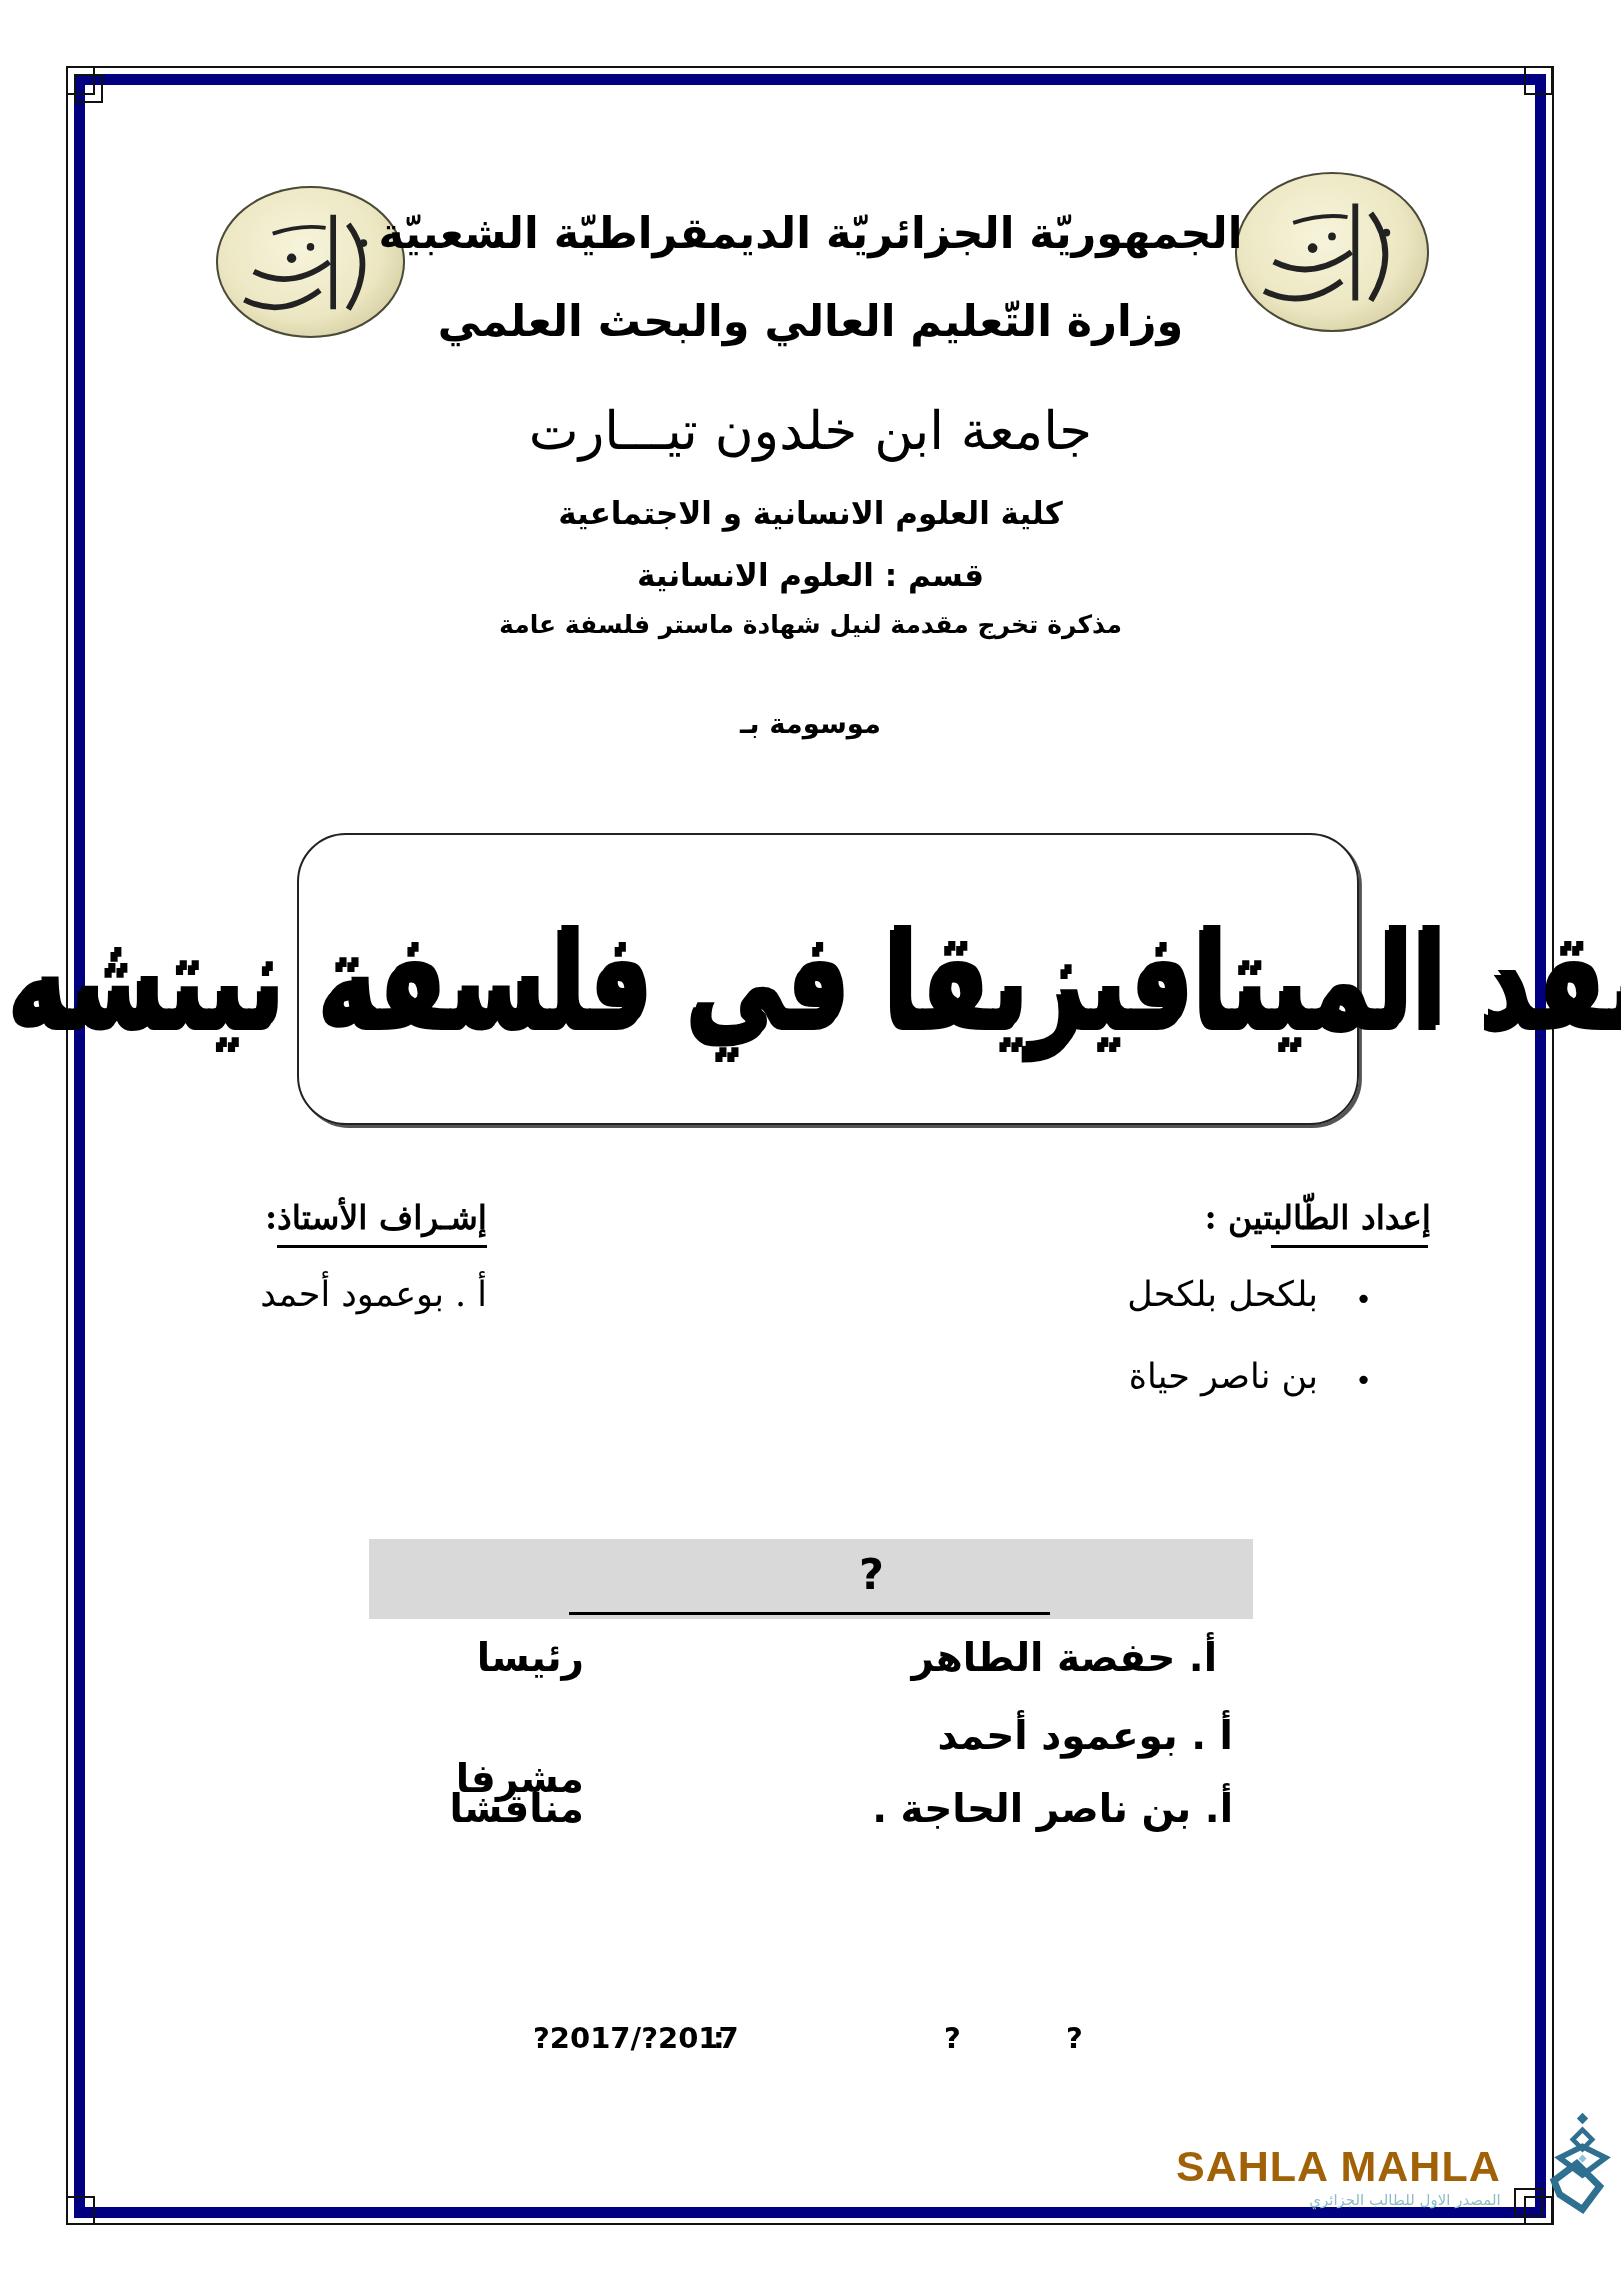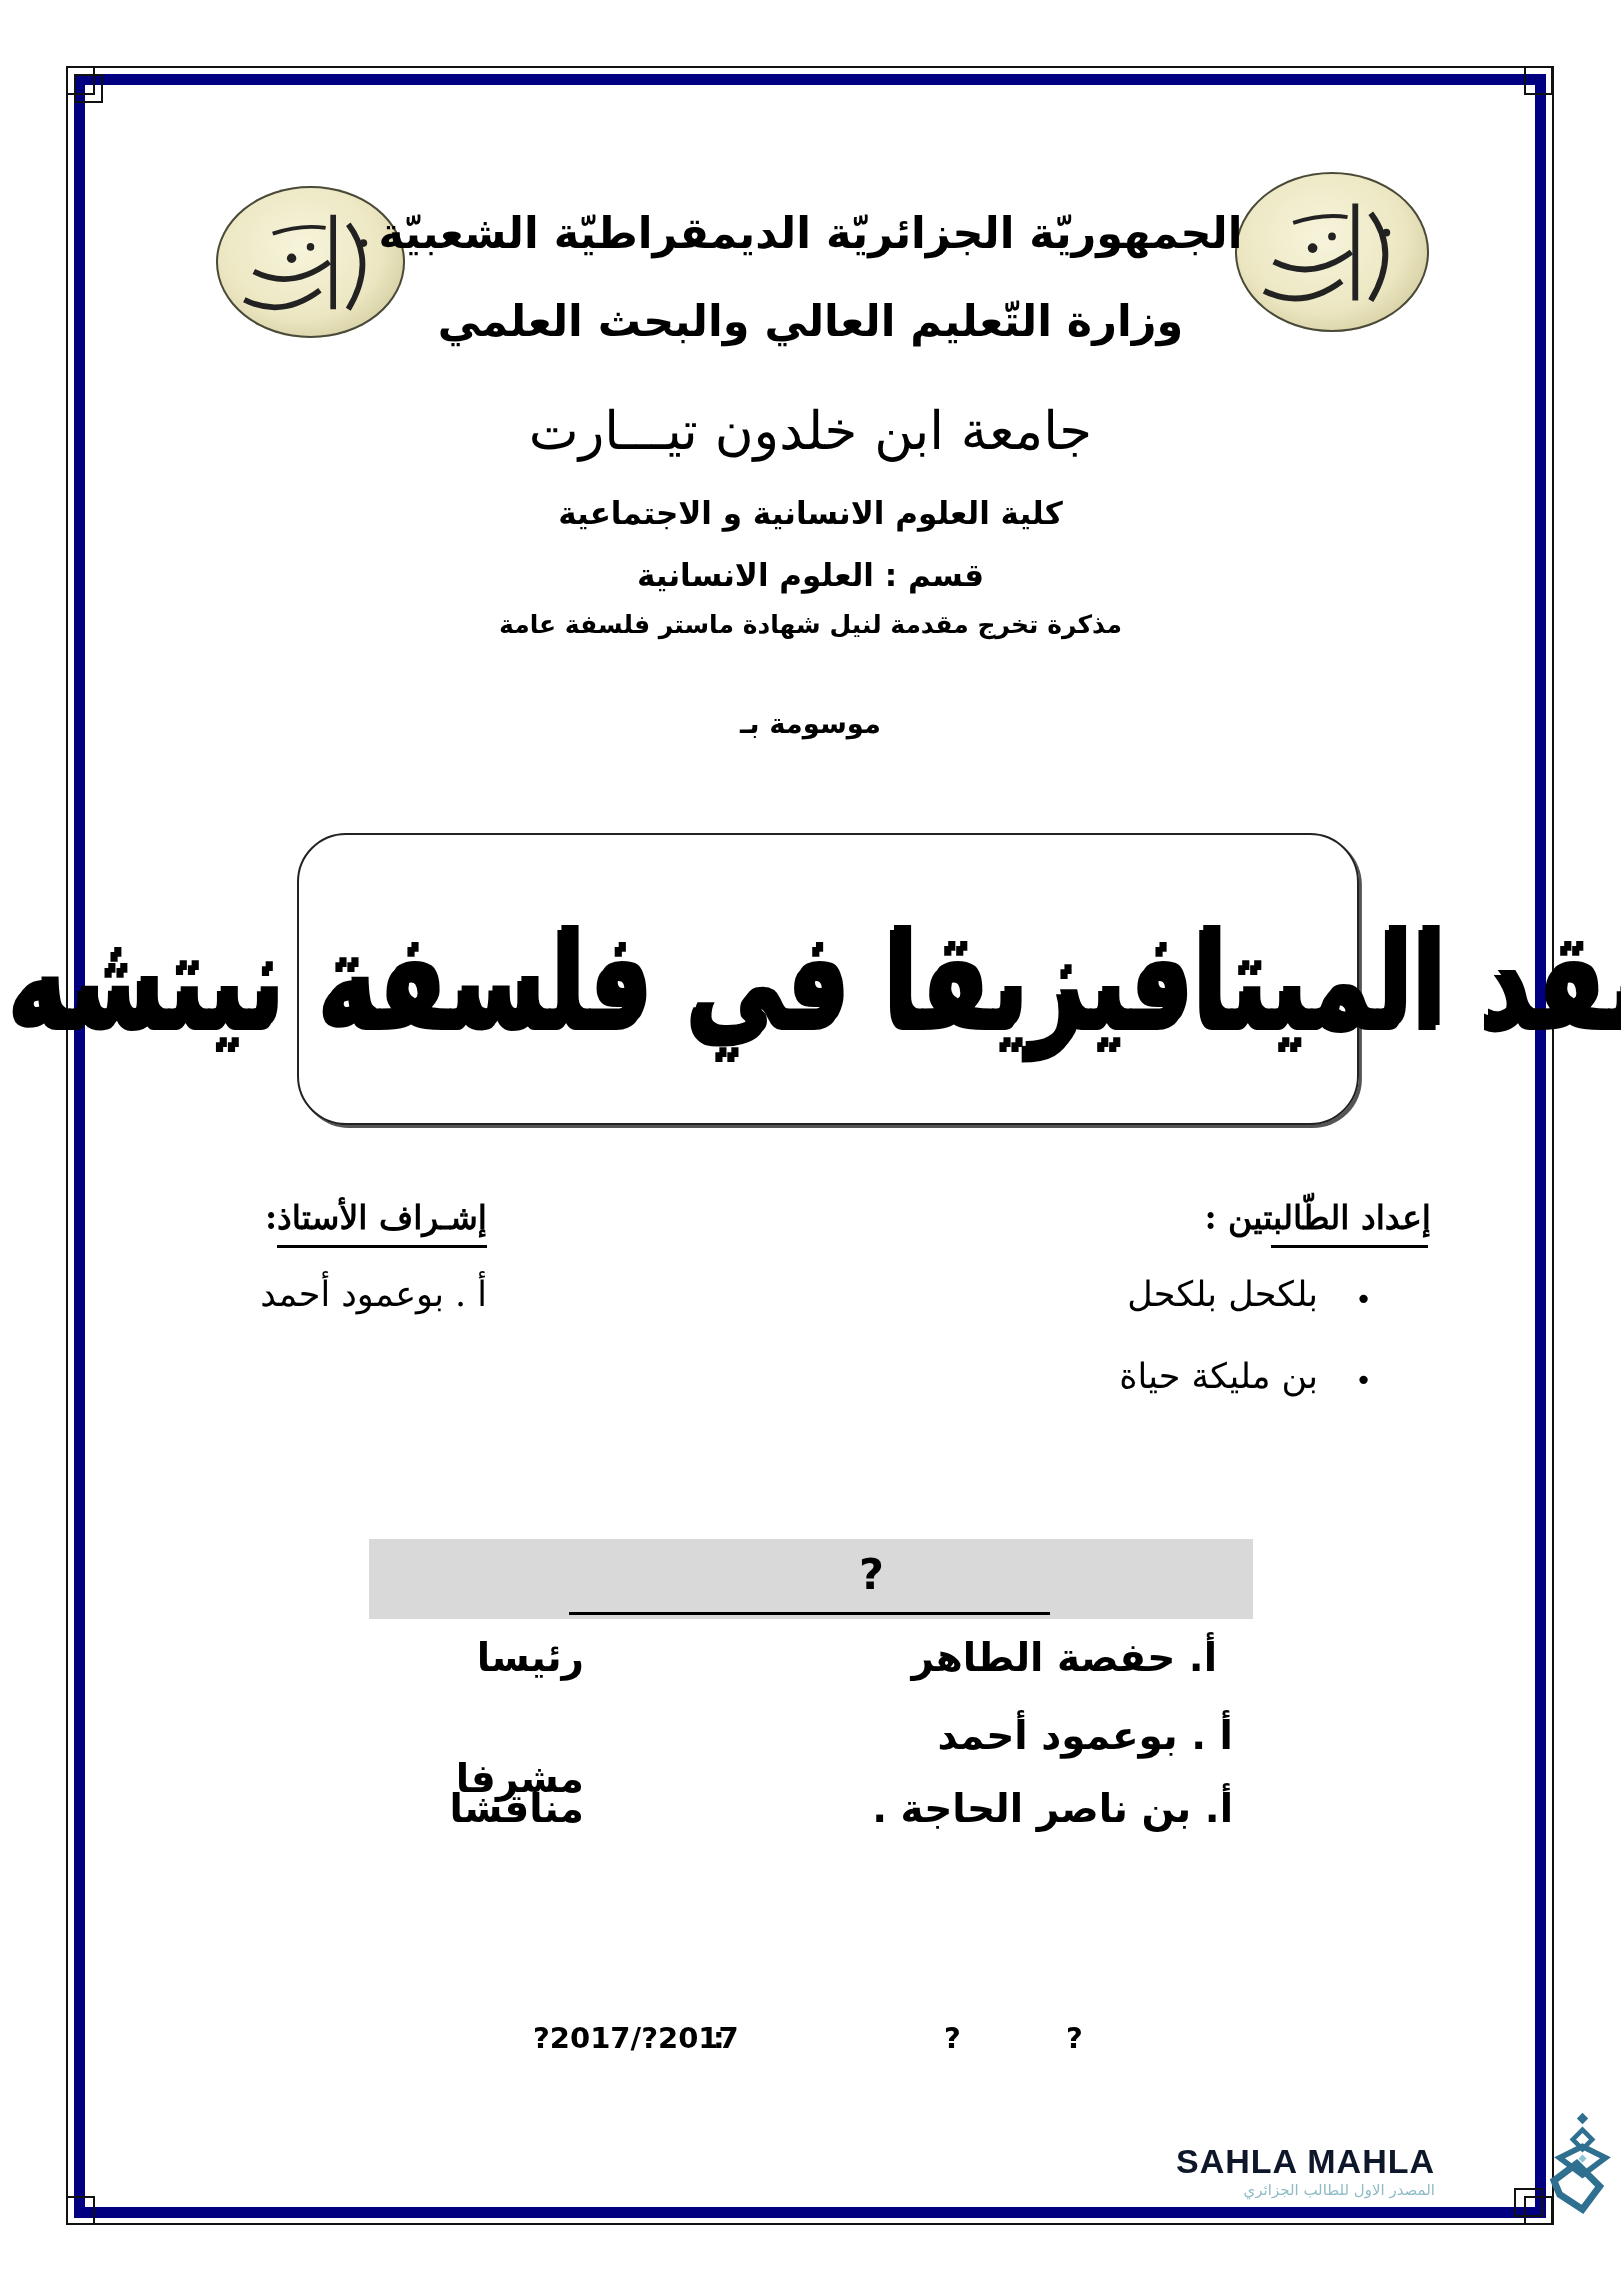--- a/index.html
+++ b/index.html
@@ -29,21 +29,21 @@
                  border: 2px solid #222; border-radius: 49px; box-sizing: border-box;
                  box-shadow: 2.9px 2.9px 0 #555; display: flex; align-items: center; justify-content: center; }
     .title-text { font-family: "DejaVu Sans", sans-serif; font-weight: bold; font-size: 98px;
                   letter-spacing: -2px; transform: scaleY(1.35); text-shadow: -3.9px 3.9px 0 #000; }
 
     .underline { position: absolute; height: 2.9px; background: #000; }
 
     .committee-band { position: absolute; left: 369px; top: 1539px; width: 884px; height: 80px; background: #d9d9d9; }
 
     .watermark { position: absolute; left: 1176px; top: 2142px; }
-    .wm-latin { font-family: "Liberation Sans", sans-serif; font-size: 34px; color: #0f172a; letter-spacing: 1px; font-weight: bold; }
+    .wm-latin { font-family: "Liberation Sans", sans-serif; font-size: 43px; color: #a16207; letter-spacing: 1px; font-weight: bold; }
     .wm-arabic { font-family: "DejaVu Sans", sans-serif; font-size: 15px; color: #8fbcc6; }
   </style>
 </head>
 <body>
 
 <div class="frame-outer"></div>
 <div class="frame-blue"></div>
 <div class="corner" style="left:66px; top:66px;"></div>
 <div class="corner" style="left:74px; top:74px;"></div>
 <div class="corner" style="left:1524px; top:66px;"></div>
@@ -87,21 +87,21 @@
 <div class="title-box">
   <div class="title-text rtl">نقد الميتافيزيقا في فلسفة نيتشه</div>
 </div>
 
 <div class="abs rtl h-serif" style="right:190px; top:1198px; font-size:33px; font-weight:bold;">إعداد الطّالبتين :</div>
 <div class="underline" style="left:1271px; top:1245px; width:157px;"></div>
 
 <div class="abs" style="left:1355px; top:1282px; font-size:29px;">•</div>
 <div class="abs rtl h-serif" style="right:303px; top:1274px; font-size:35px;">بلكحل بلكحل</div>
 <div class="abs" style="left:1355px; top:1363px; font-size:29px;">•</div>
-<div class="abs rtl h-serif" style="right:303px; top:1356px; font-size:35px;">بن مليكة حياة</div>
+<div class="abs rtl h-serif" style="right:303px; top:1356px; font-size:35px;">بن ناصر حياة</div>
 
 <div class="abs rtl h-serif" style="right:1134px; top:1198px; font-size:33px; font-weight:bold;">إشـراف الأستاذ:</div>
 <div class="underline" style="left:277px; top:1245px; width:210px;"></div>
 <div class="abs rtl h-serif" style="right:1134px; top:1274px; font-size:35px;">أ . بوعمود أحمد</div>
 
 <div class="committee-band"></div>
 <div class="abs h-bold" style="left:859px; top:1549px; font-size:43px;">?</div>
 <div class="underline" style="left:569px; top:1612px; width:481px; height:2.9px;"></div>
 
 <div class="abs rtl h-bold" style="right:404px; top:1635px; font-size:39px;">أ.  حفصة الطاهر</div>

